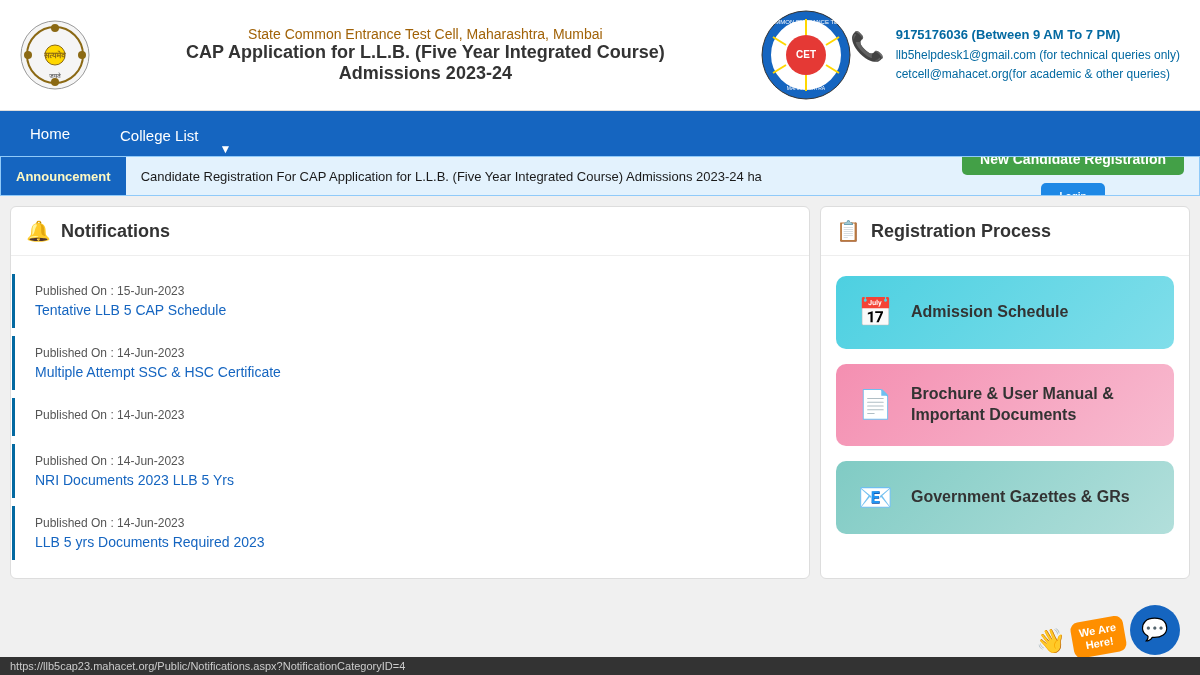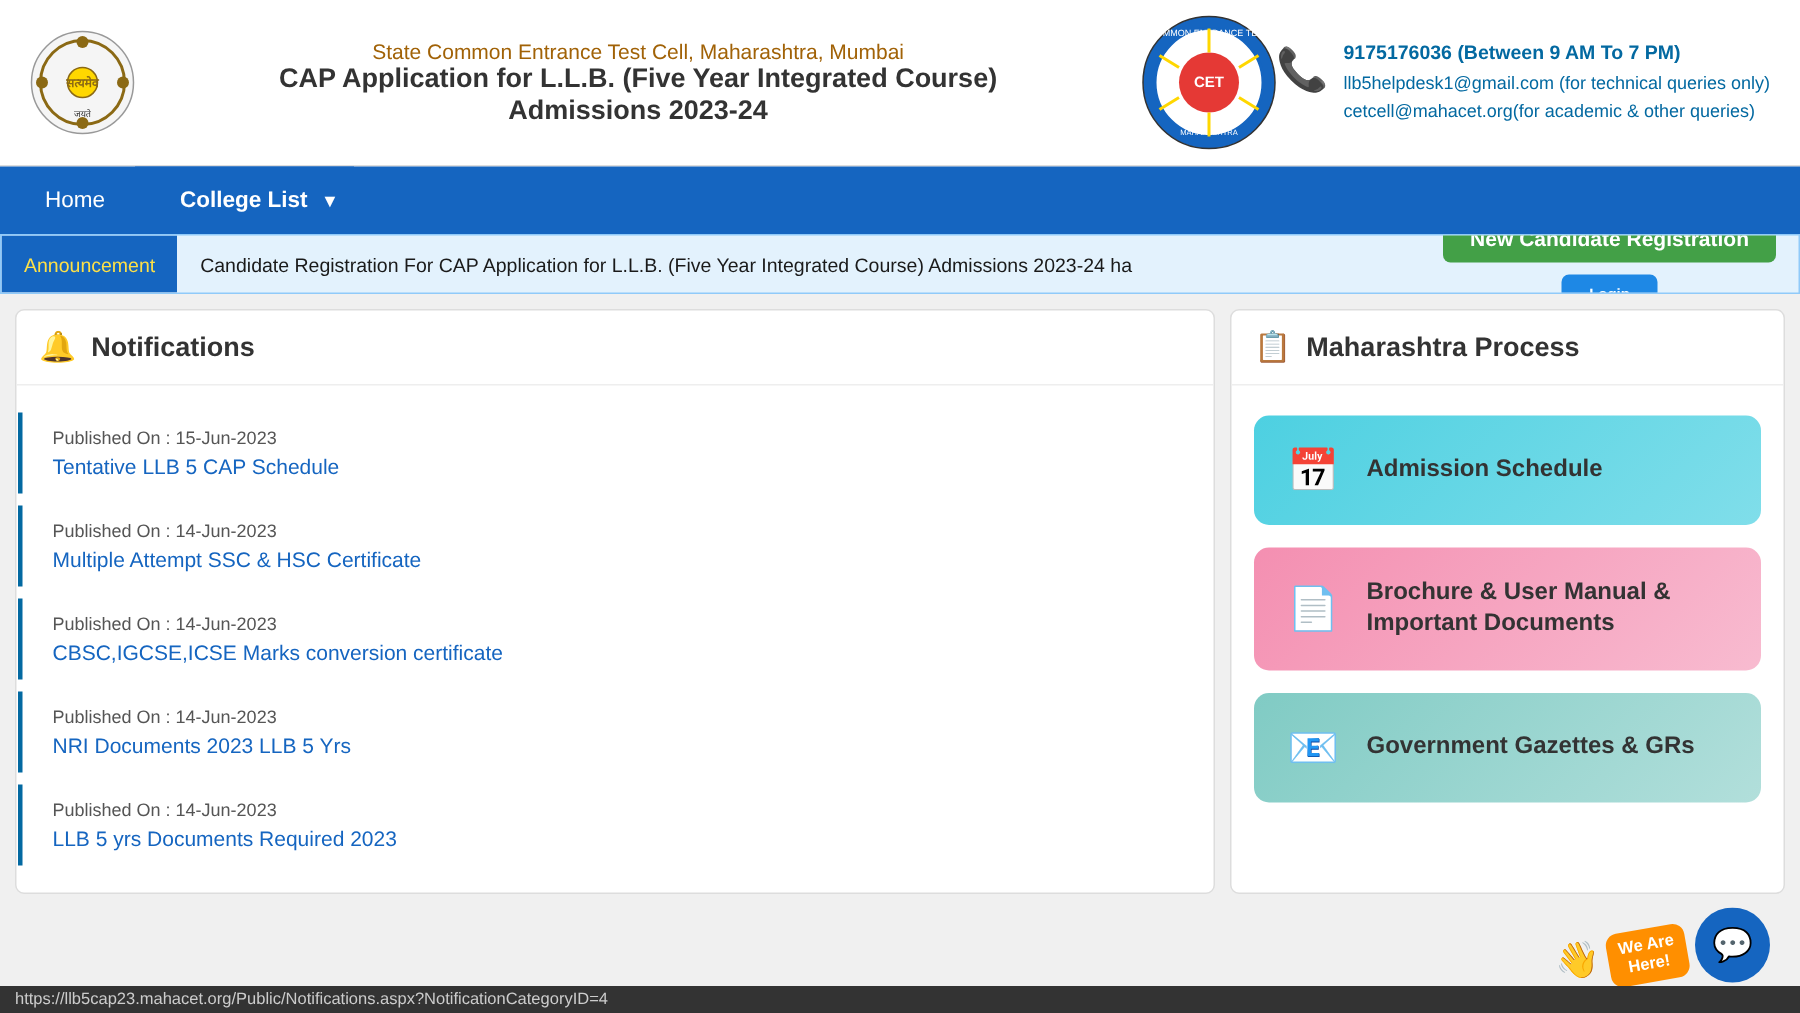--- a/index.html
+++ b/index.html
@@ -45,46 +45,45 @@
     }
     .navbar a {
       color: white;
       text-decoration: none;
       padding: 12px 20px;
       font-size: 15px;
       display: inline-block;
     }
     .navbar .college-list {
       display: flex;
-      align-items: center;
-      gap: 4px;
+      align-items: flex-end;
+      gap: 16px;
       cursor: pointer;
-      font-weight: bold;
     }
     .navbar .chevron { color: white; font-size: 12px; }
 
     
     .announcement-bar {
       background: #e3f2fd;
       border: 1px solid #90caf9;
       display: flex;
       align-items: center;
       padding: 0;
       overflow: hidden;
       height: 40px;
     }
     .announcement-label {
       background: #1565c0;
-      color: #fde047;
+      color: #fef9c3;
       padding: 0 15px;
       height: 100%;
       display: flex;
       align-items: center;
       font-size: 13px;
-      font-weight: normal;
+      font-weight: bold;
       white-space: nowrap;
       min-width: 110px;
     }
     .announcement-text {
       font-size: 13px;
       color: #1a1a1a;
       padding: 0 15px;
       white-space: nowrap;
       overflow: hidden;
     }
@@ -365,37 +364,36 @@
     <div class="notification-item">
       <div class="notification-date">Published On : 15-Jun-2023</div>
       <a href="#" class="notification-link">Tentative LLB 5 CAP Schedule</a>
     </div>
         <div class="notification-item">
       <div class="notification-date">Published On : 14-Jun-2023</div>
       <a href="#" class="notification-link">Multiple Attempt SSC &amp; HSC Certificate</a>
     </div>
         <div class="notification-item">
       <div class="notification-date">Published On : 14-Jun-2023</div>
-      <a href="#" class="notification-link">CBSC,IGCSE,ICSE Marks conversion certificate</a>
     </div>
         <div class="notification-item">
       <div class="notification-date">Published On : 14-Jun-2023</div>
       <a href="#" class="notification-link">NRI Documents 2023 LLB 5 Yrs</a>
     </div>
         <div class="notification-item">
       <div class="notification-date">Published On : 14-Jun-2023</div>
       <a href="#" class="notification-link">LLB 5 yrs Documents Required  2023</a>
     </div>
       </div>
   </div>
 
   <div class="application-panel">
     <div class="app-panel-header">
       <span class="app-icon">📋</span>
-      <span>Maharashtra Process</span>
+      <span>Registration Process</span>
     </div>
     <div class="app-buttons" id="app-buttons-container">
 
     <button class="app-btn app-btn-teal">
       <span class="app-btn-icon">📅</span>
       <span class="app-btn-text">Admission Schedule</span>
     </button>
         <button class="app-btn app-btn-pink">
       <span class="app-btn-icon">📄</span>
       <span class="app-btn-text">Brochure &amp; User Manual &amp; Important Documents</span>

